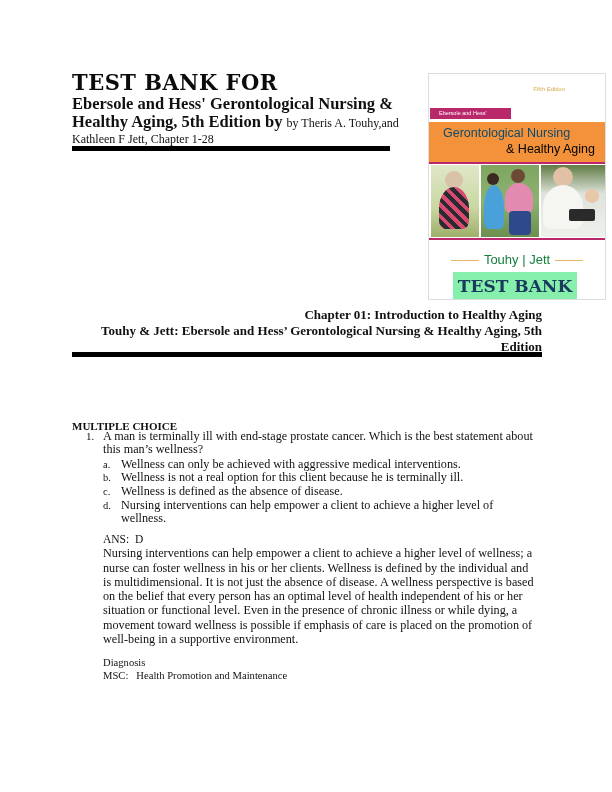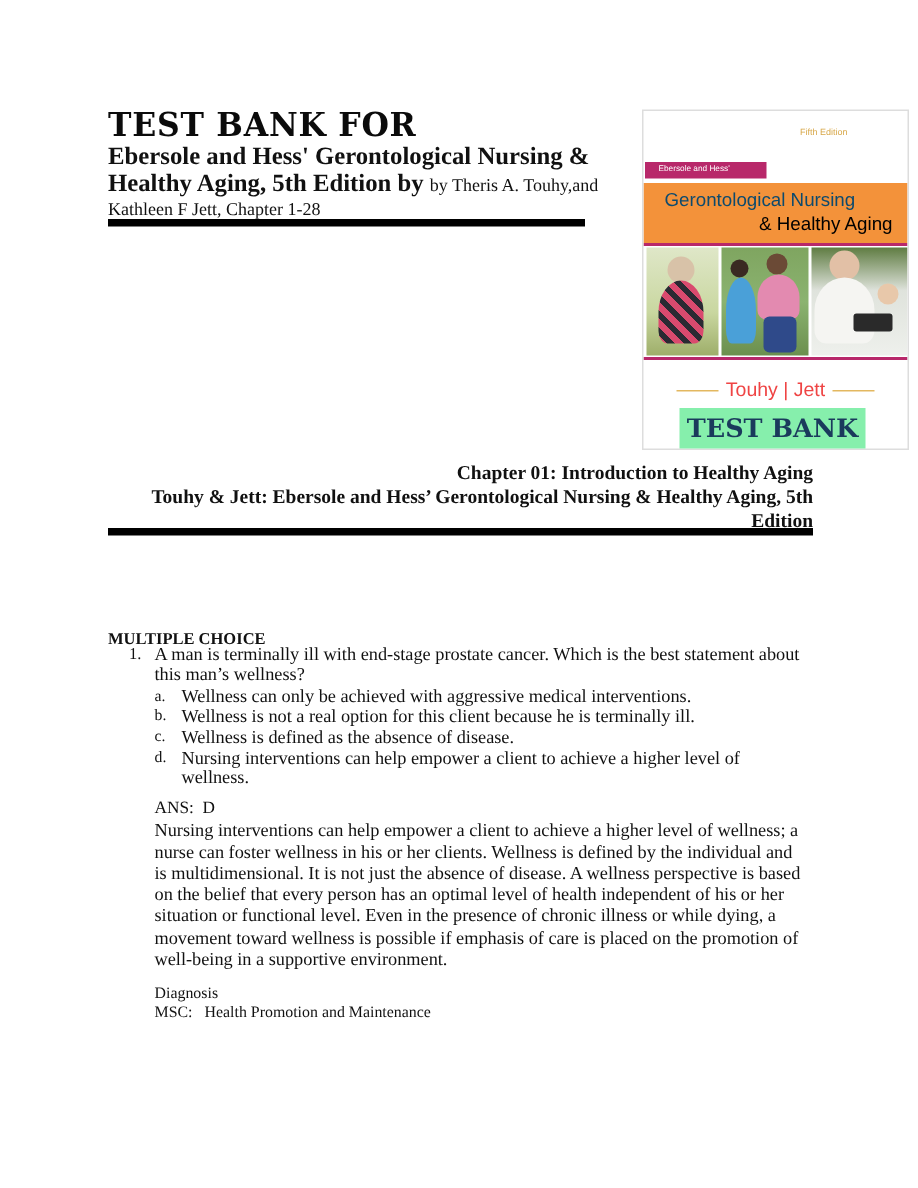--- a/index.html
+++ b/index.html
@@ -28,21 +28,21 @@
                               font-size: 12.5px; color: #000000; white-space: nowrap; }
     .cover .magenta-line { position: absolute; left: 0; top: 88px; width: 100%; height: 2px; background: #b8286a; }
     .cover .photos { position: absolute; left: 2px; top: 91px; width: 174px; height: 72px; display: flex; gap: 2px; }
     .cover .photo { height: 100%; position: relative; overflow: hidden; }
     .cover .p1 { width: 48px; background: linear-gradient(180deg,#dfe7c8 0%,#c9d7a0 60%,#9eae6a 100%); }
     .cover .p2 { width: 58px; background: linear-gradient(180deg,#7fa560 0%,#8bb370 50%,#6b8f4e 100%); }
     .cover .p3 { width: 64px; background: linear-gradient(180deg,#5f7c42 0%,#dfe3dc 40%,#eef0ec 100%); }
     .cover .person { position: absolute; border-radius: 50% 50% 20% 20%; }
     .cover .magenta-line2 { position: absolute; left: 0; top: 164px; width: 100%; height: 2px; background: #b8286a; }
     .cover .authors-name { position: absolute; left: 0; top: 178px; width: 100%; text-align: center;
-                           font-family: "Liberation Sans", sans-serif; font-size: 13px; color: #ef4444; }
+                           font-family: "Liberation Sans", sans-serif; font-size: 13px; color: #15803d; }
     .cover .gold-line-l { position: absolute; left: 22px; top: 186px; width: 28px; height: 1px; background: #e3b860; }
     .cover .gold-line-r { position: absolute; right: 22px; top: 186px; width: 28px; height: 1px; background: #e3b860; }
     .cover .tb-badge { position: absolute; left: 24px; top: 198px; width: 124px; height: 28px; background: #86efac;
                        color: #1a3a5c; font-family: "DejaVu Serif", serif; font-weight: bold; font-size: 17px; line-height: 28px; text-align: center; }
 
     .chapter-block { position: absolute; left: 72px; top: 307px; width: 470px; font-weight: bold; font-size: 13px; line-height: 16px; text-align: right; }
     .rule-mid { position: absolute; left: 72px; top: 352px; width: 470px; height: 5px; background: #000; }
 
     .section-heading { position: absolute; left: 72px; top: 404px; font-weight: bold; font-size: 11px; margin-top: 16px; }
 

